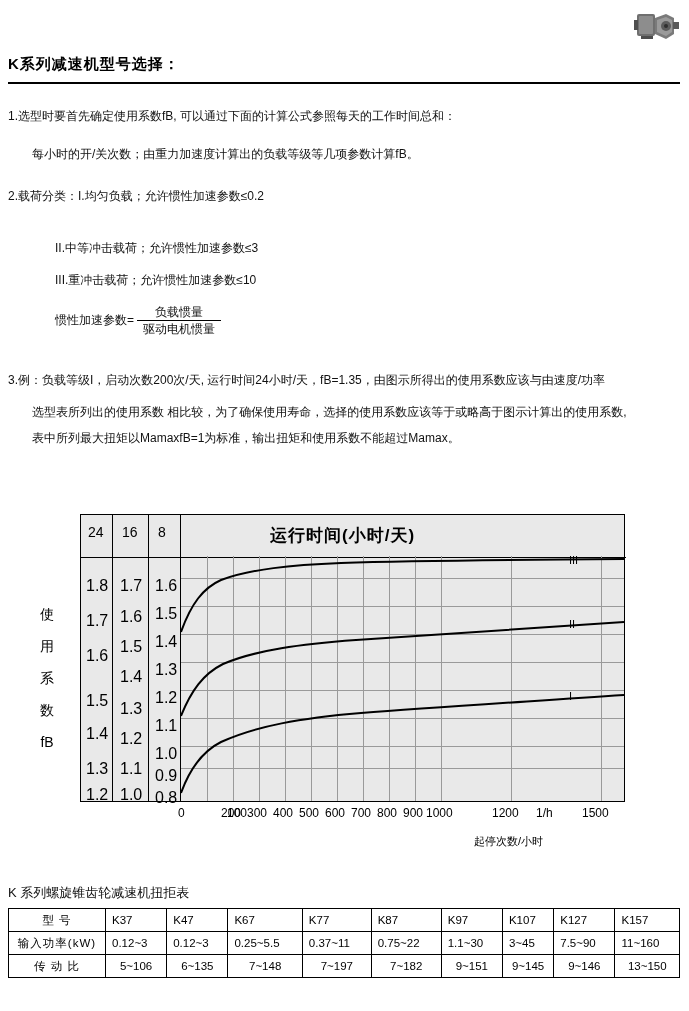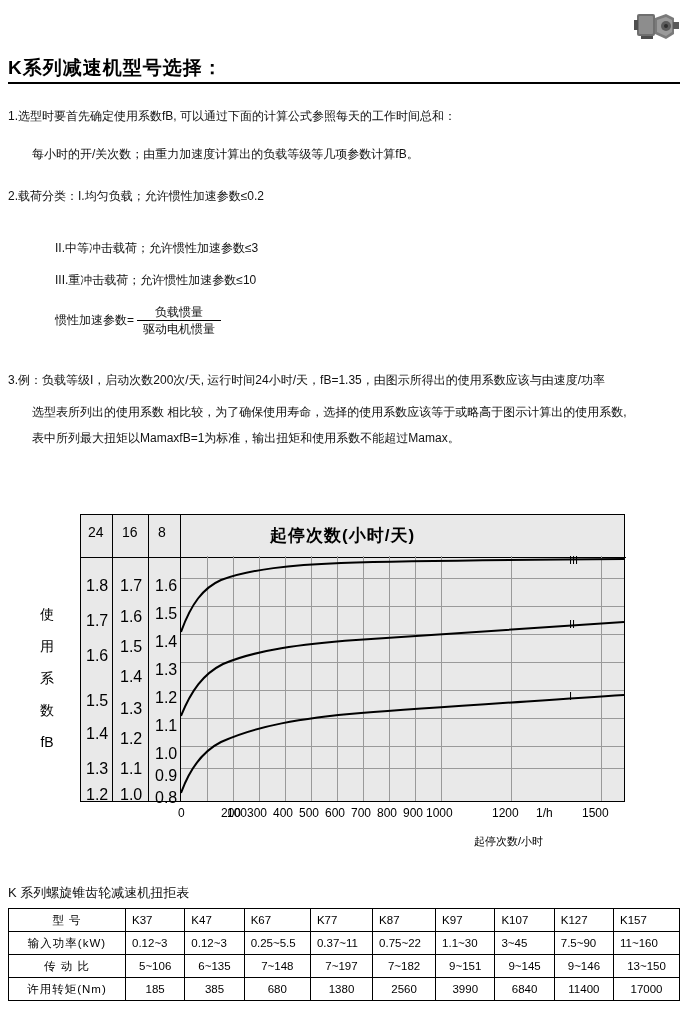--- a/index.html
+++ b/index.html
@@ -31,21 +31,21 @@
   }
 
   
   .title-wrap {
     position: absolute;
     top: 55px;
     left: 8px;
     width: 300px;
   }
   .title {
-    font-size: 19px;
+    font-size: 15px;
     font-weight: bold;
     letter-spacing: 1px;
     color: #000;
     padding-bottom: 20px;
   }
   .title-rule {
     position: absolute;
     top: 82px;
     left: 8px;
     width: 672px;
@@ -220,21 +220,21 @@
     width: 672px;
     border-collapse: collapse;
     font-size: 11.5px;
     color: #000;
     background: #fff;
   }
   table.torque td {
     border: 1px solid #000;
     height: 22px;
     text-align: center;
-    padding: 0 12px;
+    padding: 0 2px;
     white-space: nowrap;
   }
   table.torque td.rowhead {
     width: 92px;
     letter-spacing: 1px;
   }
   table.torque td.left {
     text-align: left;
     padding-left: 6px;
   }
@@ -281,21 +281,21 @@
   <div class="para p7">选型表所列出的使用系数 相比较，为了确保使用寿命，选择的使用系数应该等于或略高于图示计算出的使用系数,</div>
   <div class="para p8">表中所列最大扭矩以MamaxfB=1为标准，输出扭矩和使用系数不能超过Mamax。</div>
 
   <div class="chart-box">
     <div class="chart-header-line"></div>
   </div>
 
   <div class="col-head ch24">24</div>
   <div class="col-head ch16">16</div>
   <div class="col-head ch8">8</div>
-  <div class="chart-title">起停次数(小时/天)</div>
+  <div class="chart-title">运行时间(小时/天)</div>
 
   <div class="vline v1"></div>
   <div class="vline v2"></div>
   <div class="vline v3"></div>
 
   <div class="vcap">
     <div>使</div>
     <div>用</div>
     <div>系</div>
     <div>数</div>
@@ -418,28 +418,16 @@
       <td>5~106</td>
       <td>6~135</td>
       <td>7~148</td>
       <td>7~197</td>
       <td>7~182</td>
       <td>9~151</td>
       <td>9~145</td>
       <td>9~146</td>
       <td>13~150</td>
     </tr>
-    <tr>
-      <td class="rowhead">许用转矩(Nm)</td>
-      <td>185</td>
-      <td>385</td>
-      <td>680</td>
-      <td>1380</td>
-      <td>2560</td>
-      <td>3990</td>
-      <td>6840</td>
-      <td>11400</td>
-      <td>17000</td>
-    </tr>
   </tbody>
     </table>
 
 </div>
 
 </body></html>

